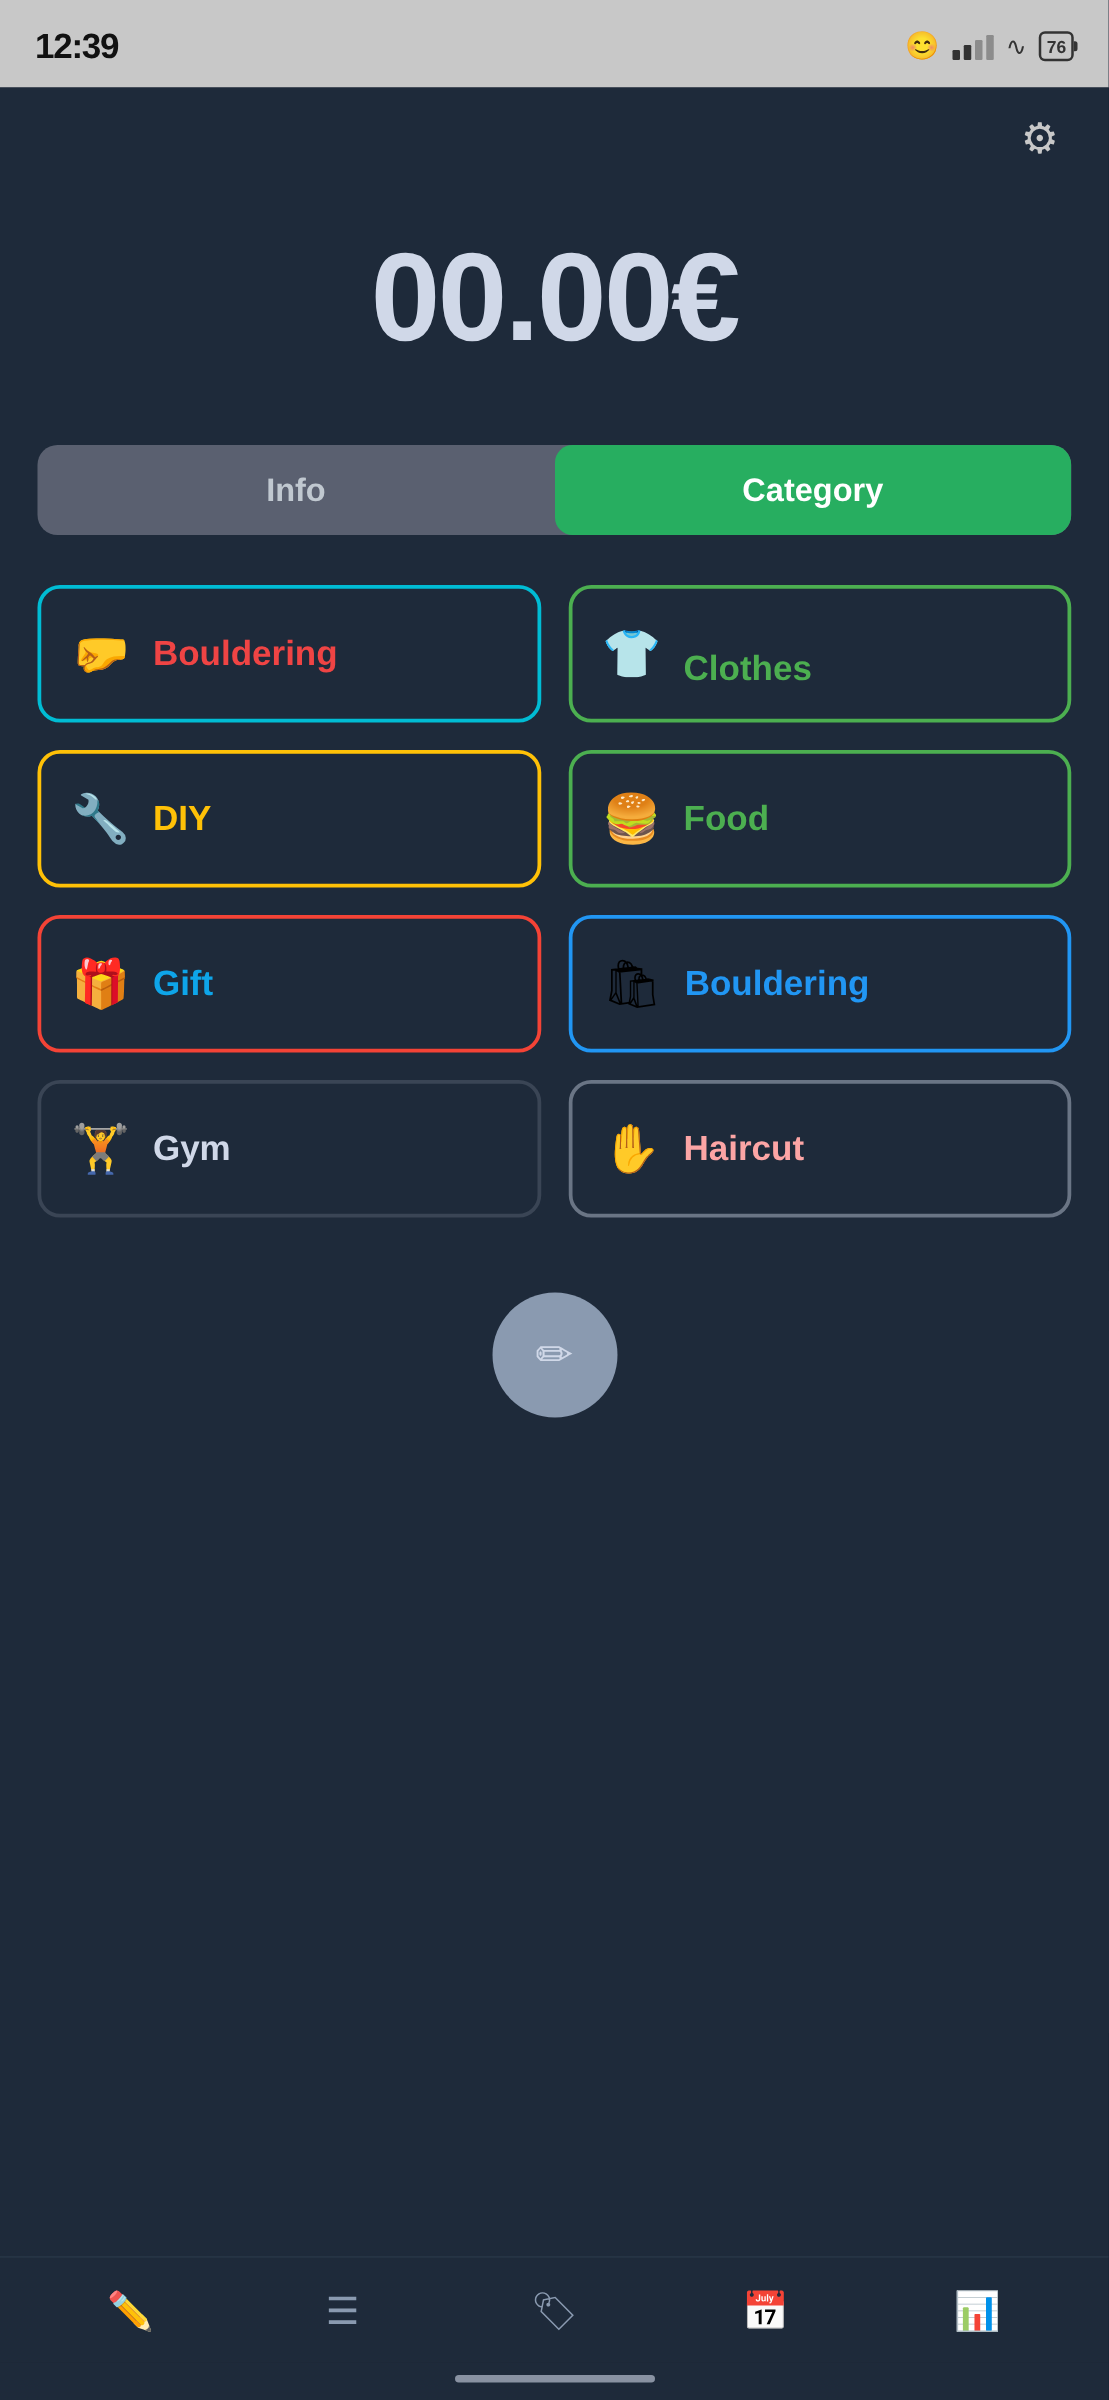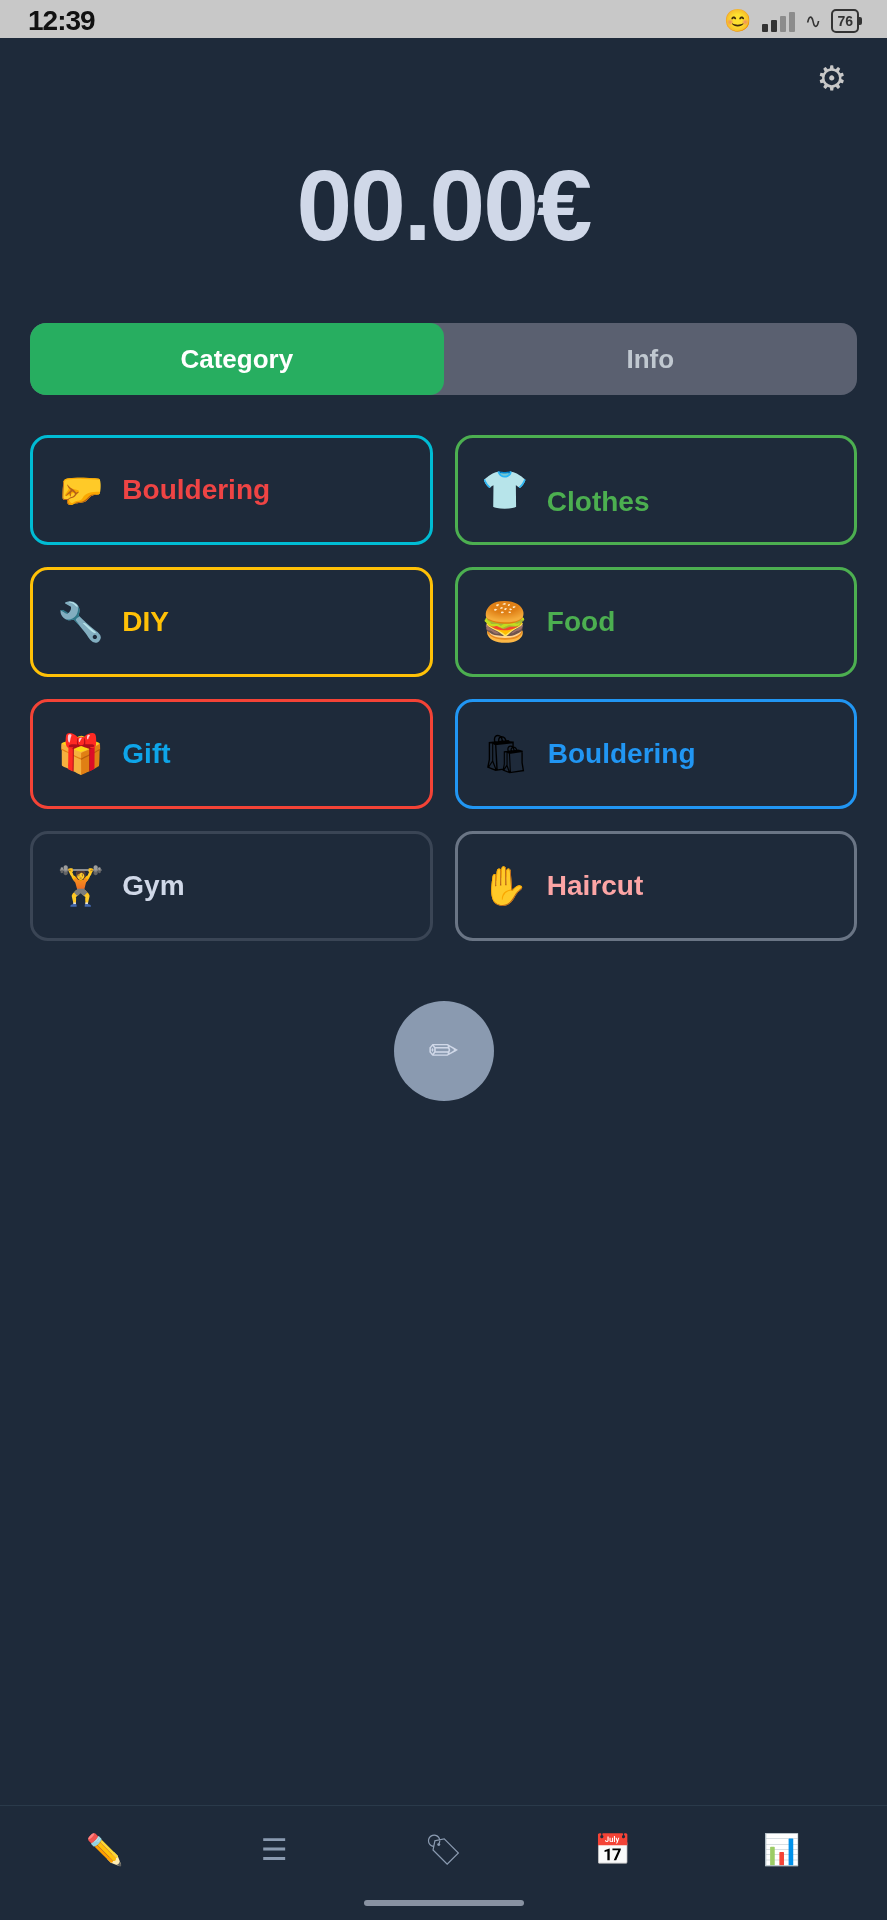--- a/index.html
+++ b/index.html
@@ -16,21 +16,21 @@
       overflow-x: hidden;
     }
 
     
     .status-bar {
       display: flex;
       align-items: center;
       justify-content: space-between;
       padding: 12px 28px 8px 28px;
       background: #c8c8c8;
-      height: 38px;
+      height: 70px;
     }
     .status-time {
       font-size: 28px;
       font-weight: 700;
       color: #111;
       letter-spacing: -1px;
     }
     .status-icons {
       display: flex;
       align-items: center;
@@ -267,22 +267,22 @@
 
   <div class="top-bar">
     <span class="settings-icon">⚙</span>
   </div>
 
   <div class="amount-display">
     <span class="amount-text">00.00€</span>
   </div>
 
   <div class="tab-switcher">
+    <button class="tab-btn inactive">Info</button>
     <button class="tab-btn active">Category</button>
-    <button class="tab-btn inactive">Info</button>
   </div>
 
   <div class="category-grid">
 
     <div class="category-card cyan">
       <span class="cat-icon">🤛</span>
       <span class="cat-label cyan">Bouldering</span>
     </div>
 
     <div class="category-card green">

